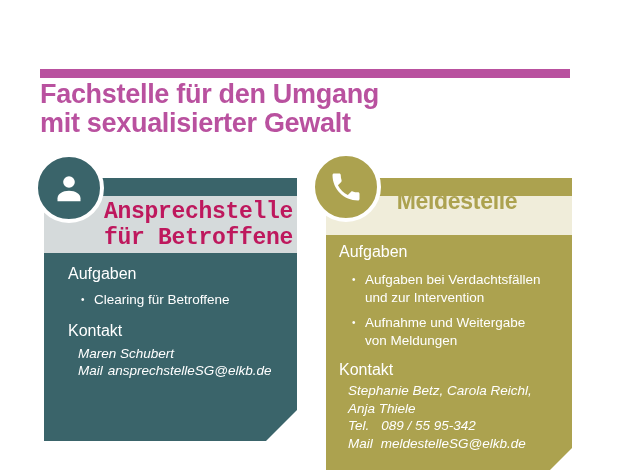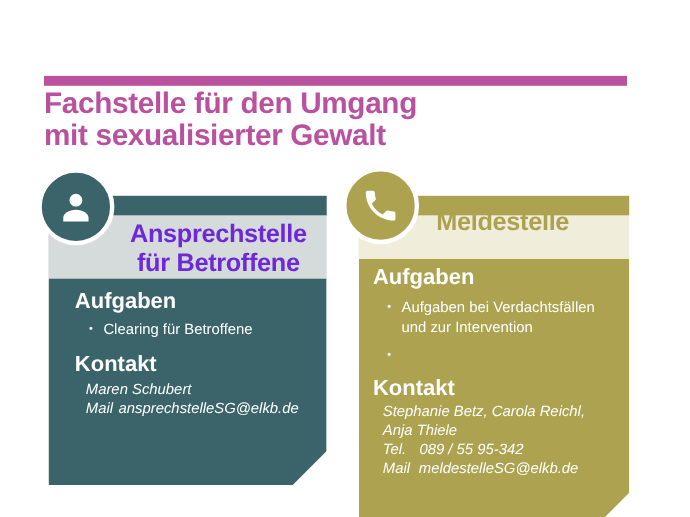--- a/index.html
+++ b/index.html
@@ -13,21 +13,21 @@
     font-size:27px; line-height:29px; font-weight:800; letter-spacing:-0.3px;
     color:#b9519f;
   }
   .main-title span { display:block; }
 
   
   .strip-left { position:absolute; left:86px; top:150px; width:211px; height:18px; background:#3a646a; }
   .band-left  { position:absolute; left:44px; top:168px; width:253px; height:57px; background:#d5dadb; }
   .title-left {
     position:absolute; left:100px; top:171px; width:197px; margin:0;
-    text-align:center; color:#6d28d9; font-weight:800; font-size:23px; line-height:26px; letter-spacing:-0.3px;
+    text-align:center; color:#be185d; font-weight:800; font-size:23px; line-height:26px; letter-spacing:-0.3px;font-family:Liberation Mono, monospace;
   }
   .title-left span { display:block; }
   .body-left {
     position:absolute; left:44px; top:225px; width:253px; height:188px; background:#3a646a;
     clip-path:polygon(0 0, 100% 0, 100% calc(100% - 31px), calc(100% - 31px) 100%, 0 100%);
     box-sizing:border-box; padding:12px 8px 0 24px; color:#ffffff;
   }
 
   
   .strip-right { position:absolute; left:368px; top:150px; width:204px; height:18px; background:#aca24f; }
@@ -36,21 +36,21 @@
     position:absolute; left:342px; top:160px; width:230px; margin:0;
     text-align:center; color:#aca24f; font-weight:800; font-size:23px; line-height:26px; letter-spacing:-0.3px;
   }
   .body-right {
     position:absolute; left:326px; top:207px; width:246px; height:245px; background:#aca24f;
     clip-path:polygon(0 0, 100% 0, 100% calc(100% - 32px), calc(100% - 32px) 100%, 0 100%);
     box-sizing:border-box; padding:8px 6px 0 13px; color:#ffffff;
   }
 
   
-  .section-heading { margin:0; font-size:20px; font-weight:700; line-height:18px; }
+  .section-heading { margin:0; font-size:16px; font-weight:400; line-height:18px; }
   .bullet-row { display:flex; align-items:flex-start; padding-left:13px; }
   .body-left  .bullet-row { margin-top:8px; }
   .body-right .bullet-row { margin-top:10px; }
   .body-right .bullet-row + .bullet-row { margin-top:8px; }
   .bullet-dot { width:13px; flex:0 0 13px; font-size:10px; line-height:17.5px; }
   .bullet-text { font-size:13.5px; line-height:17.5px; }
   .bullet-text span { display:block; }
   .contact-block { font-size:13.5px; line-height:17.5px;font-style:italic; }
   .body-left  .contact-block { margin-top:5px; padding-left:10px; }
   .body-right .contact-block { margin-top:3px; padding-left:9px; }
@@ -128,20 +128,22 @@
       <span class="bullet-dot">•</span>
       <span class="bullet-text">
         <span>Aufgaben bei Verdachtsfällen</span>
         <span>und zur Intervention</span>
       </span>
     </div>
 
     <div class="bullet-row">
       <span class="bullet-dot">•</span>
       <span class="bullet-text">
+        <span>Aufnahme und Weitergabe</span>
+        <span>von Meldungen</span>
       </span>
     </div>
 
     <h3 class="section-heading heading-kontakt">Kontakt</h3>
 
     <div class="contact-block">
       <span class="contact-line">Stephanie Betz, Carola Reichl,</span>
       <span class="contact-line">Anja Thiele</span>
       <span class="contact-line"><span>Tel.</span><span class="tel-value">089 / 55 95-342</span></span>
       <span class="contact-line"><span>Mail</span><span class="mail-value">meldestelleSG@elkb.de</span></span>

